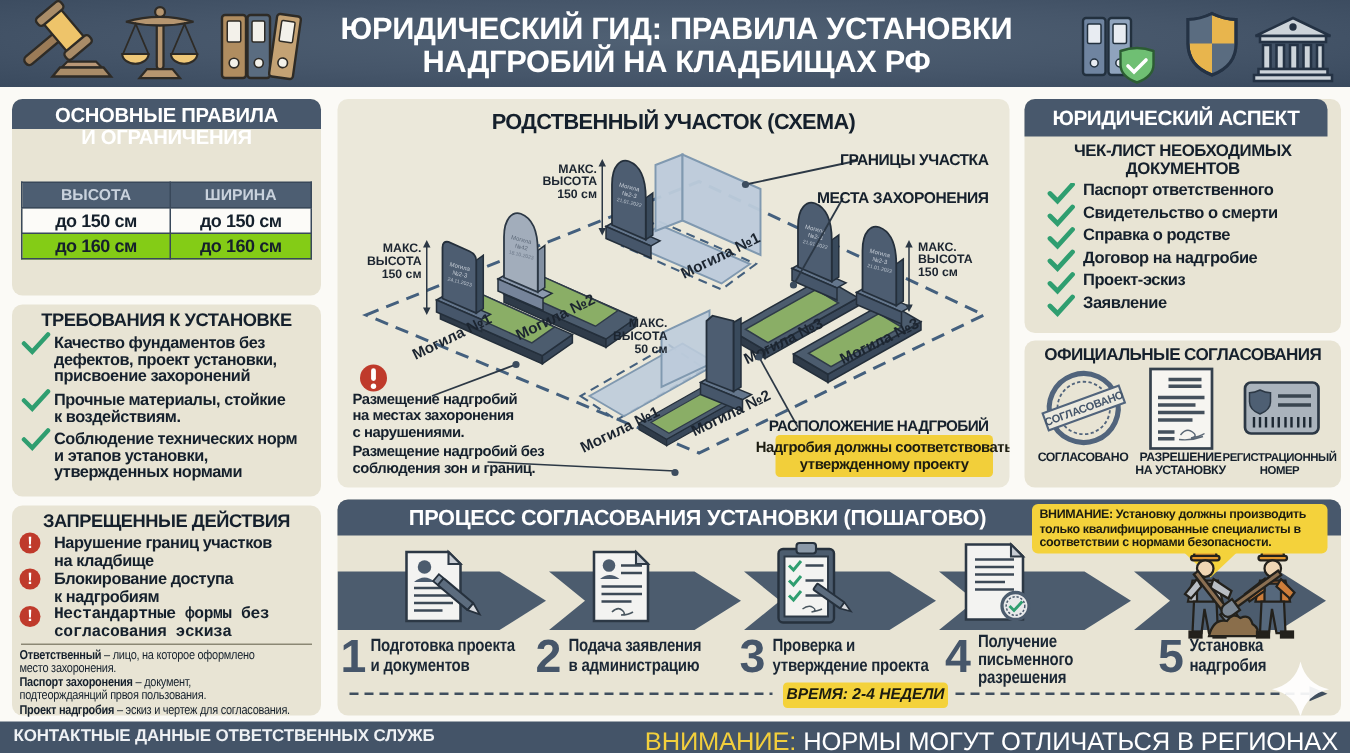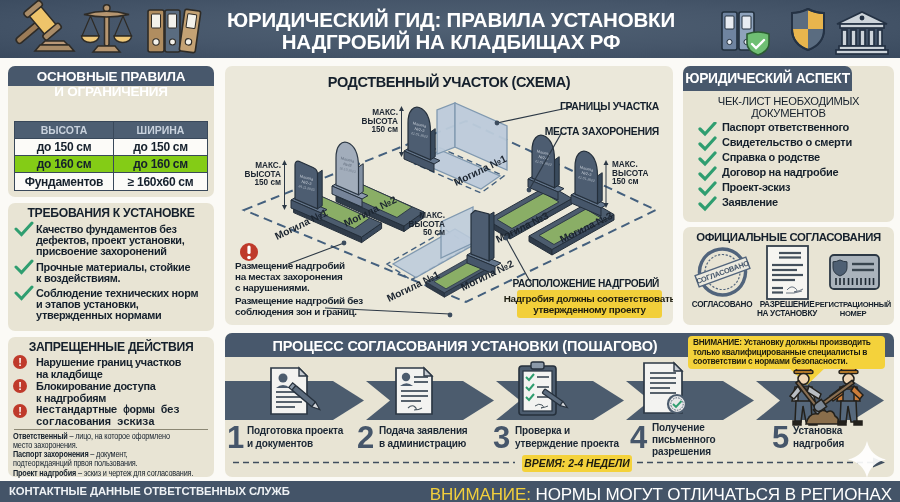--- a/index.html
+++ b/index.html
@@ -98,24 +98,20 @@
     <td style="border:1.6px solid #39485a;height:17px;">ШИРИНА</td>
   </tr>
   <tr style="background:#fcfbf8;color:#15202c;font-weight:bold;font-size:12px;letter-spacing:-0.3px;">
     <td style="border:1.6px solid #39485a;height:17px;">до 150 см</td>
     <td style="border:1.6px solid #39485a;">до 150 см</td>
   </tr>
   <tr style="background:#84cc16;color:#15202c;font-weight:bold;font-size:12px;letter-spacing:-0.3px;">
     <td style="border:1.6px solid #39485a;height:17px;">до 160 см</td>
     <td style="border:1.6px solid #39485a;">до 160 см</td>
   </tr>
-  <tr style="background:#fcfbf8;color:#15202c;font-weight:bold;font-size:12px;letter-spacing:-0.3px;">
-    <td style="border:1.6px solid #39485a;height:18px;">Фундаментов</td>
-    <td style="border:1.6px solid #39485a;">≥ 160x60 см</td>
-  </tr>
 </tbody>
   </table>
 
 <div class="card" style="left:8px;top:203px;width:206px;height:128px;"></div>
 
 <div class="abs" style="left:8px;top:206px;width:206px;text-align:center;font-weight:bold;font-size:12.2px;color:#15202c;letter-spacing:-0.3px;">ТРЕБОВАНИЯ К УСТАНОВКЕ</div>
 
 <svg class="abs" style="left:14px;top:221px" width="20" height="105" viewBox="0 0 20 105">
   <path d="M2 8 l5.5 5.5 l10.5 -11.5" fill="none" stroke="#2f9e70" stroke-width="3" stroke-linecap="round"></path>
   <path d="M2 46 l5.5 5.5 l10.5 -11.5" fill="none" stroke="#2f9e70" stroke-width="3" stroke-linecap="round"></path>
@@ -140,23 +136,23 @@
 
 <div class="abs" style="left:13px;top:404px;width:14px;height:14px;border-radius:50%;background:#bf3a2b;color:#fff;text-align:center;font-weight:bold;font-size:11px;line-height:14px;">!</div>
 <div class="abs" style="left:36px;top:405px;width:178px;font-size:10.9px;font-weight:bold;line-height:11.6px;color:#15202c;letter-spacing:-0.3px;font-family:Liberation Mono, monospace;">Нестандартные формы без<br>согласования эскиза</div>
 
 <div class="abs" style="left:14px;top:429px;width:194px;height:1px;background:#8b8774;"></div>
 
 <div class="abs" style="left:13px;top:431.5px;width:260px;transform:scaleX(0.85);transform-origin:0 0;font-size:8.6px;line-height:9.3px;color:#15202c;letter-spacing:-0.2px;"><b>Ответственный</b> – лицо, на которое оформлено<br>место захоронения.<br><b>Паспорт захоронения</b> – документ,<br>подтеорждаянций првоя пользования.<br><b>Проект надгробия</b> – эскиз и чертеж для согласования.</div>
 
 <div class="card" style="left:683px;top:66px;width:211px;height:156px;"></div>
 
-<div class="abs slate" style="left:683px;top:66px;width:169px;height:25px;border-radius:7px 7px 0 0;text-align:center;font-weight:bold;font-size:13.8px;line-height:25px;letter-spacing:-0.3px;">ЮРИДИЧЕСКИЙ АСПЕКТ</div>
-
-<div class="abs" style="left:683px;top:96px;width:211px;text-align:center;font-weight:normal;font-size:11.2px;line-height:11.8px;color:#15202c;letter-spacing:-0.3px;">ЧЕК-ЛИСТ НЕОБХОДИМЫХ<br>ДОКУМЕНТОВ</div>
+<div class="abs slate" style="left:683px;top:66px;width:202px;height:25px;border-radius:7px 7px 0 0;text-align:center;font-weight:bold;font-size:13.8px;line-height:25px;letter-spacing:-0.3px;">ЮРИДИЧЕСКИЙ АСПЕКТ</div>
+
+<div class="abs" style="left:683px;top:96px;width:211px;text-align:center;font-weight:bold;font-size:11.2px;line-height:11.8px;color:#15202c;letter-spacing:-0.3px;">ЧЕК-ЛИСТ НЕОБХОДИМЫХ<br>ДОКУМЕНТОВ</div>
 
 <svg class="abs" style="left:698px;top:122px" width="20" height="95" viewBox="0 0 20 95">
   <path d="M2 7 l5 5 l10 -11" fill="none" stroke="#2f9e70" stroke-width="3.2" stroke-linecap="round"></path>
   <path d="M2 22 l5 5 l10 -11" fill="none" stroke="#2f9e70" stroke-width="3.2" stroke-linecap="round"></path>
   <path d="M2 37 l5 5 l10 -11" fill="none" stroke="#2f9e70" stroke-width="3.2" stroke-linecap="round"></path>
   <path d="M2 52 l5 5 l10 -11" fill="none" stroke="#2f9e70" stroke-width="3.2" stroke-linecap="round"></path>
   <path d="M2 67 l5 5 l10 -11" fill="none" stroke="#2f9e70" stroke-width="3.2" stroke-linecap="round"></path>
   <path d="M2 82 l5 5 l10 -11" fill="none" stroke="#2f9e70" stroke-width="3.2" stroke-linecap="round"></path>
 </svg>
 

